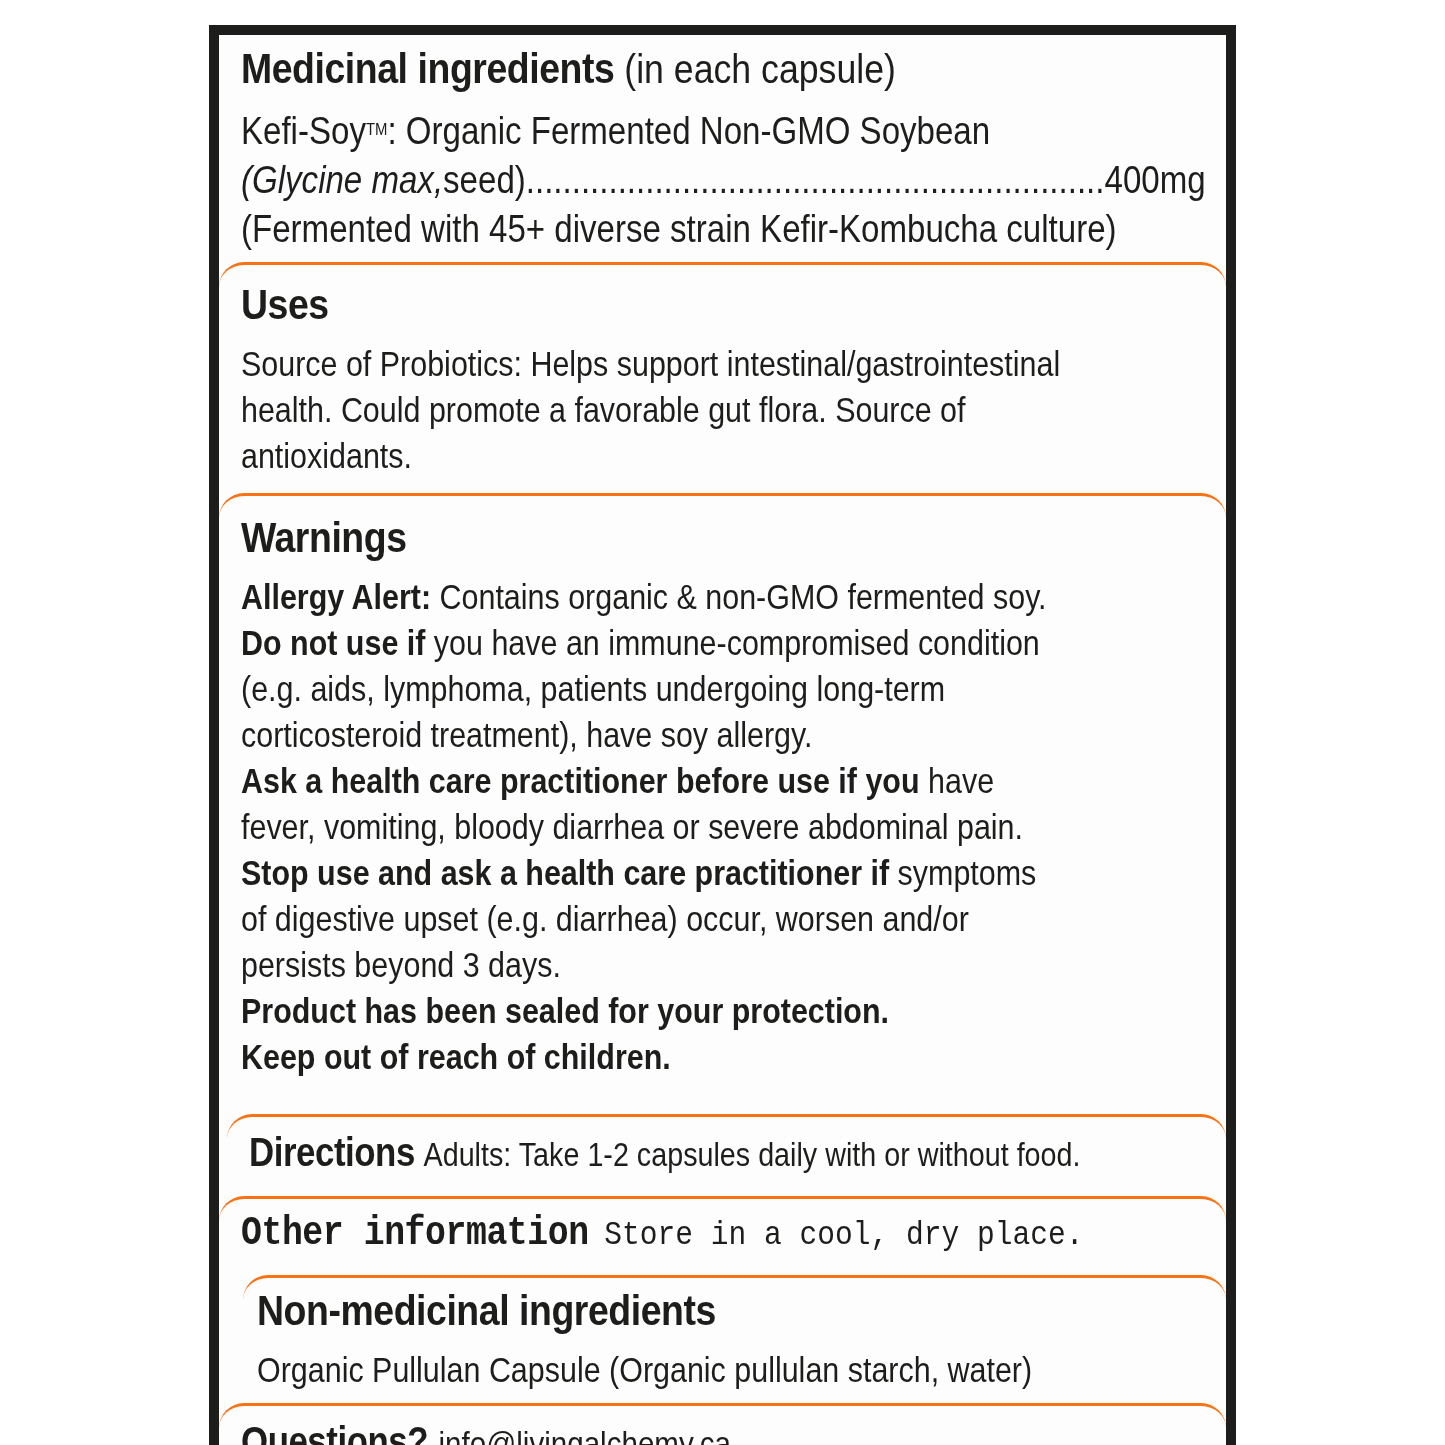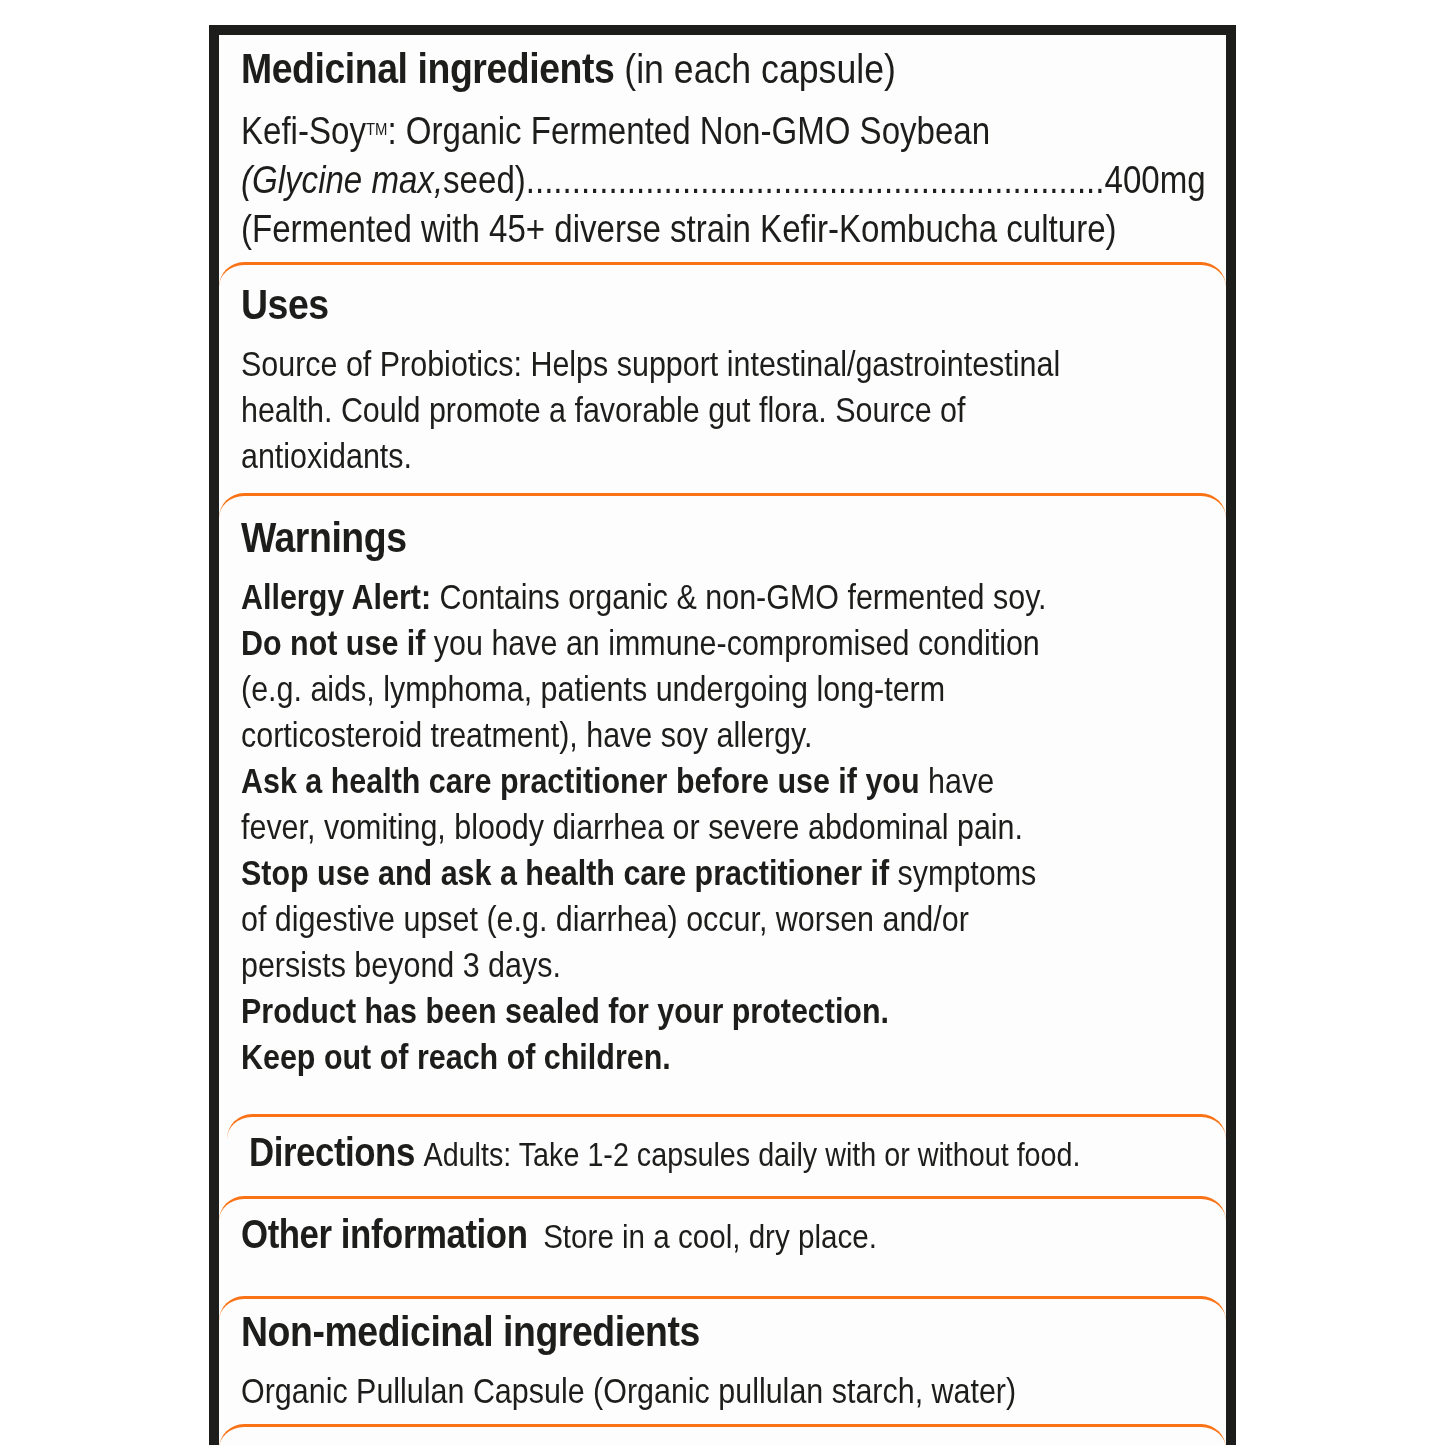--- a/index.html
+++ b/index.html
@@ -74,22 +74,22 @@
   .inlinerow { white-space: nowrap; line-height: 50px; }
   .inlinerow .h { font-size: 40px; line-height: 50px; }
   .ibody { font-size: 34px; margin-left: 12px; }
   .ibody-sm { font-size: 33px; margin-left: 10px; }
   .ibody-gap { margin-left: 18px; }
   
   .s1 { padding: 6px 20px 8px 22px; }
   .s2 { padding: 12px 20px 14px 22px; }
   .s3 { padding: 14px 20px 34px 22px; }
   .s4 { padding: 10px 20px 10px 22px; margin-left: 8px; }
-  .s5 { padding: 10px 20px 28px 22px; }
-  .s6 { padding: 5px 20px 10px 22px; }
+  .s5 { padding: 10px 20px 10px 22px; font-family: Liberation Mono, monospace; }
+  .s6 { padding: 5px 20px 10px 14px; margin-left: 24px; }
   .s7 { padding: 10px 20px 12px 22px; }
 </style>
 </head>
 <body>
 
 <div class="page">
   <div class="label">
 
     <section class="sec s1">
       <div class="cond">

